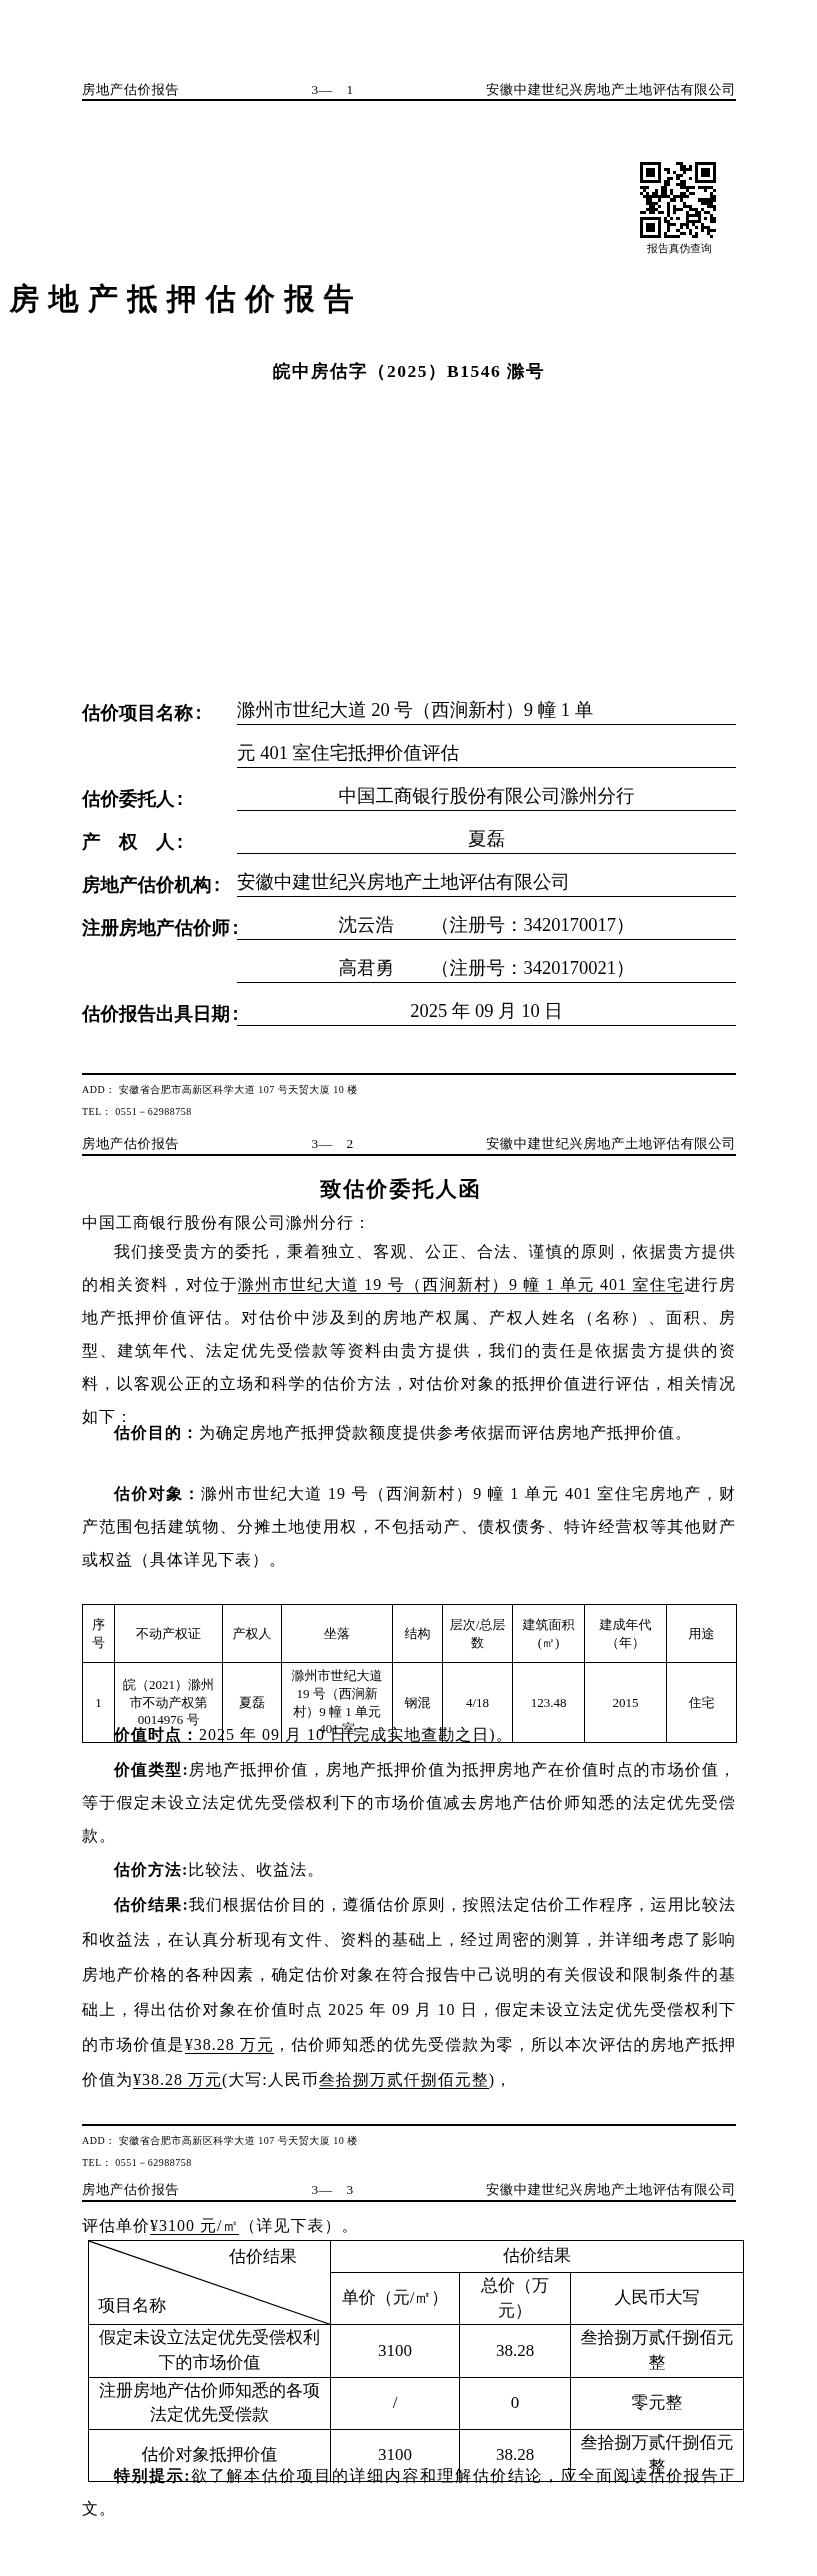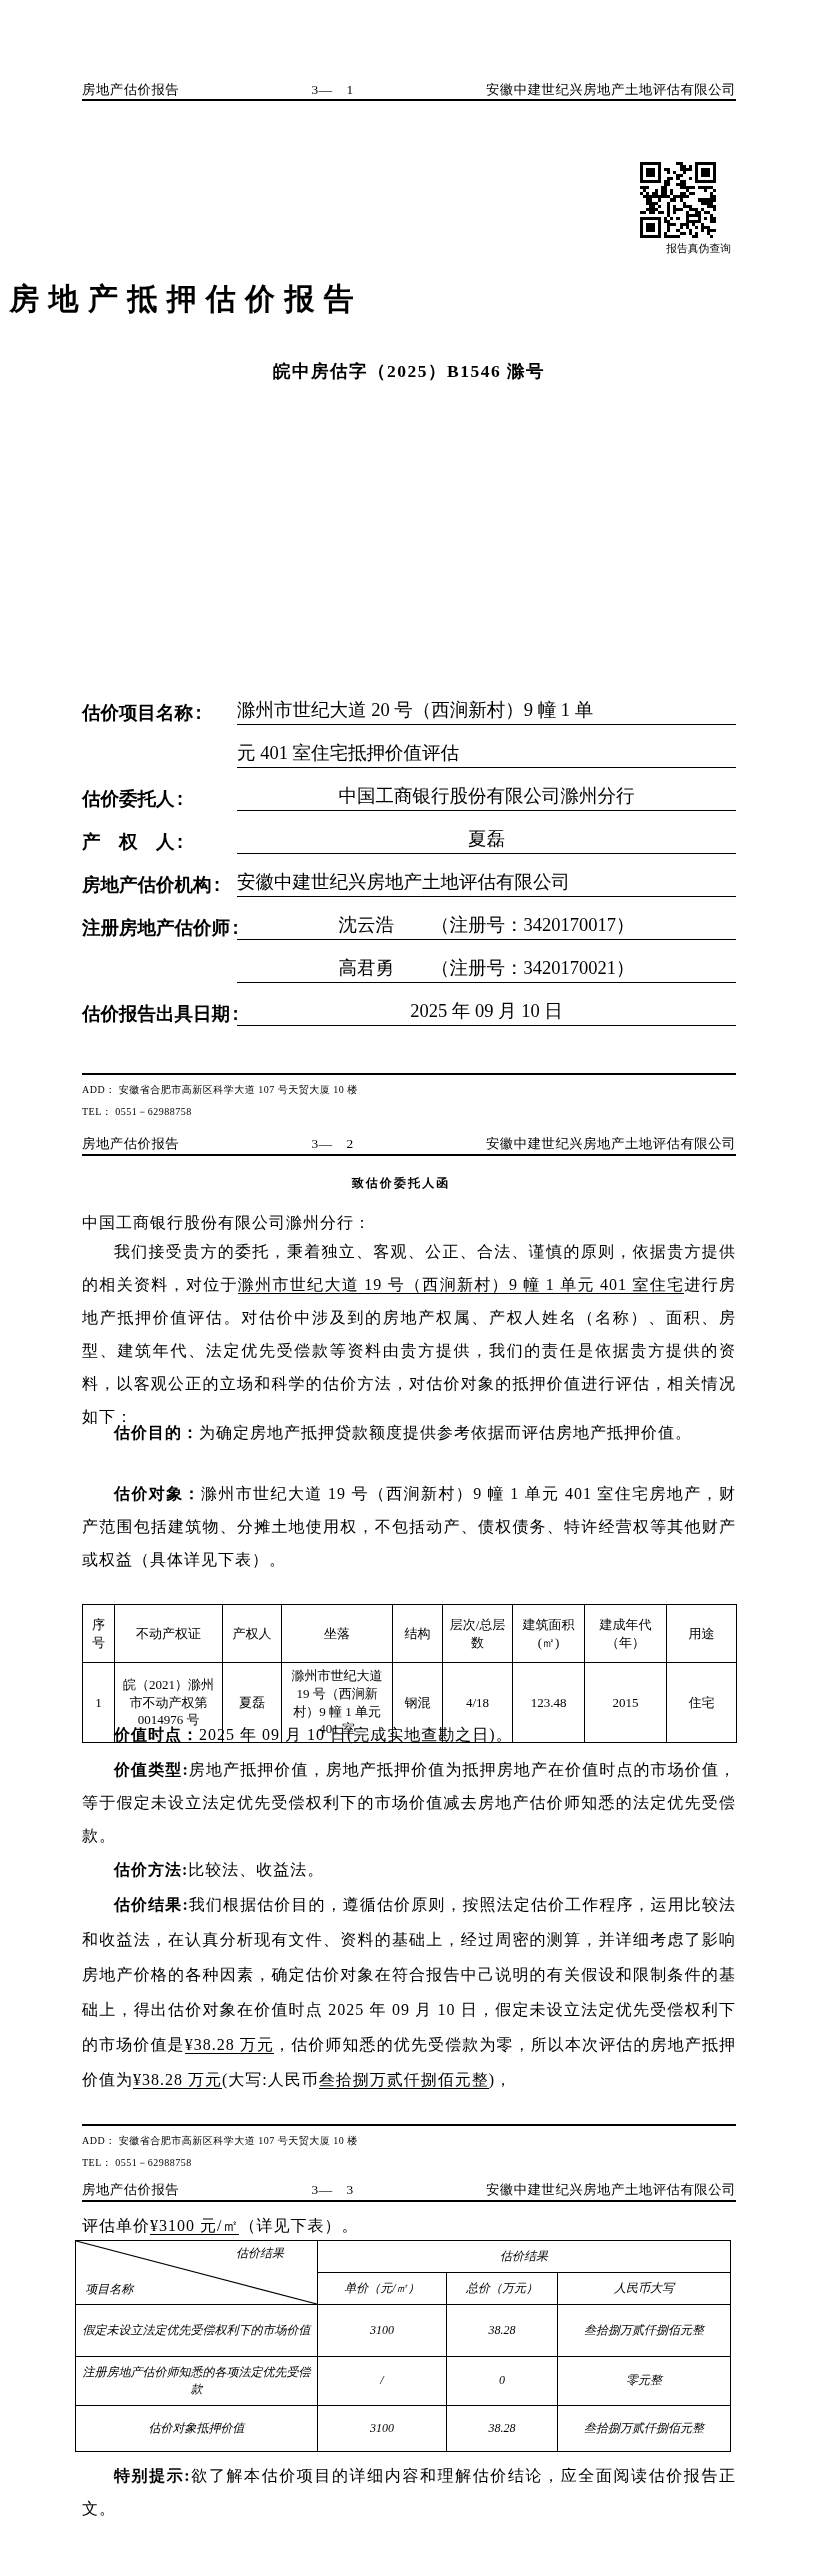--- a/index.html
+++ b/index.html
@@ -5,41 +5,41 @@
   html,body{margin:0;padding:0;background:#e8e8e8;}
   .doc{position:relative;width:818px;height:3300px;margin:0 auto;background:#ffffff;
        font-family:"Liberation Serif","DejaVu Serif",serif;color:#000;overflow:hidden;}
   .abs{position:absolute;}
   
   .phead{left:82px;width:654px;display:flex;justify-content:space-between;align-items:baseline;font-size:13.4px;letter-spacing:0.5px;}
   .rule{left:82px;width:654px;height:2.1px;background:#000;}
   .pfoot{left:82px;width:654px;font-size:10px;letter-spacing:0.5px;}
   
   .qr{left:640px;top:162px;width:76px;height:76px;}
-  .qr-cap{left:628px;top:242px;width:103px;text-align:right;font-size:10.8px;}
+  .qr-cap{left:628px;top:242px;width:103px;text-align:center;font-size:10.8px;}
   .title{left:0;top:279px;width:818px;text-align:left;font-size:30px;font-weight:bold;letter-spacing:9.3px;text-indent:9.3px;}
   .subtitle{left:0;top:359px;width:818px;text-align:center;font-size:17.5px;font-weight:bold;letter-spacing:1.5px;}
   .cover-fields{left:82px;top:682px;width:654px;}
   .frow{display:flex;align-items:flex-end;height:43px;font-size:18.5px;}
   .flabel{width:155px;flex-shrink:0;font-weight:bold;white-space:pre;font-family:Liberation Mono, monospace;}
   .fval{flex:1;border-bottom:1.5px solid #000;padding-bottom:2.6px;line-height:1.15;white-space:pre;}
   .c{text-align:center}.l{text-align:left}
   
-  .ltitle{left:0;top:1175px;width:802px;text-align:center;font-size:12px;font-weight:bold;letter-spacing:2.1px;}
+  .ltitle{left:0;top:1175px;width:802px;text-align:center;font-size:21px;font-weight:bold;letter-spacing:2.1px;}
   .body-p{left:82px;width:654px;font-size:16px;line-height:33px;letter-spacing:1px;text-align:justify;}
   .indent{text-indent:2em;}
   .u{border-bottom:1px solid #000;}
   .lbl{font-weight:bold;}
   
   table{border-collapse:collapse;table-layout:fixed;}
   .t1{left:82px;top:1604px;width:654px;font-size:13px;}
   .t1 th,.t1 td{border:1px solid #000;text-align:center;vertical-align:middle;font-weight:normal;padding:1px 3.1px;line-height:1.35;}
   .t1 thead tr{height:58px;}
   .t1 tbody tr{height:80px;}
-  .t2{left:75px;top:2240px;width:654px;font-size:12px;font-style:italic;}
+  .t2{left:88px;top:2240px;width:654px;font-size:17px;}
   .t2 th,.t2 td{border:1px solid #000;text-align:center;vertical-align:middle;font-weight:normal;padding:1px 4.1px;line-height:1.45;}
   .rA{height:32px}.rB{height:32px}.r1{height:52px}.r2{height:49px}.r3{height:46px}
   .corner{position:relative;padding:0;}
   .corner svg{position:absolute;left:0;top:0;width:100%;height:100%;display:block;}
   .corner .tr{position:absolute;top:4.1px;right:33px;}
   .corner .bl{position:absolute;bottom:5.2px;left:9.3px;}
 </style>
 </head>
 <body>
 

